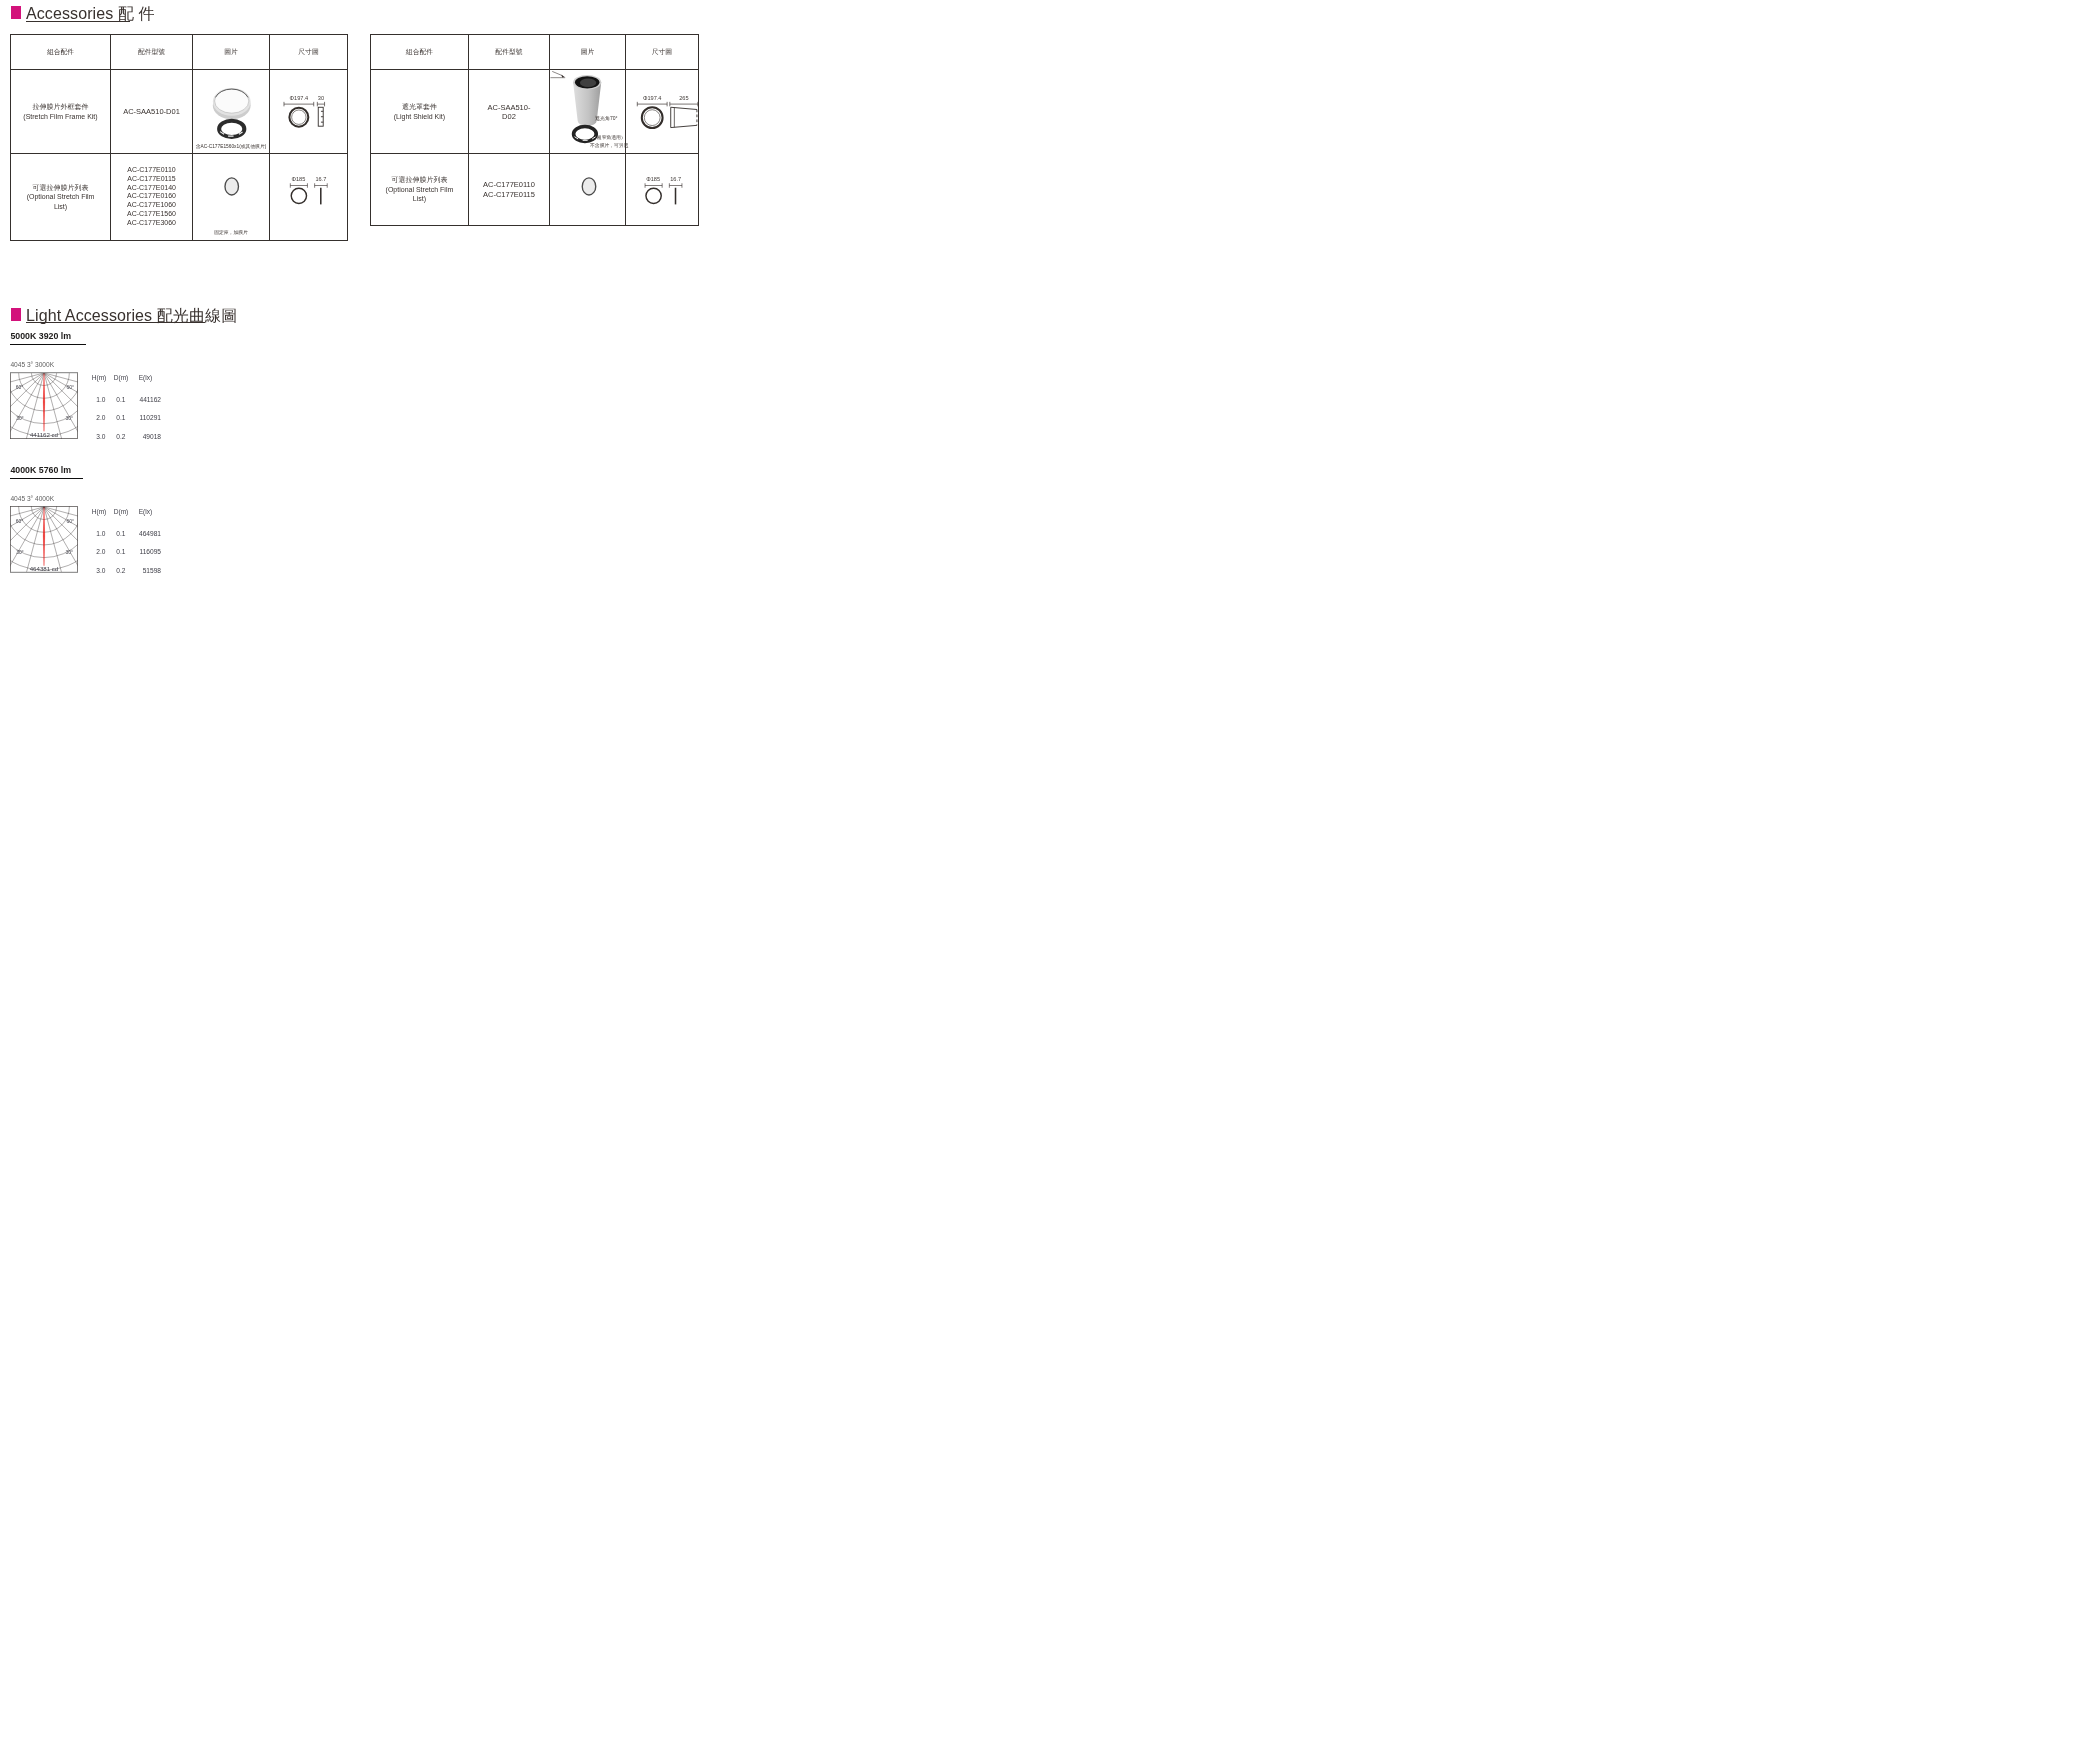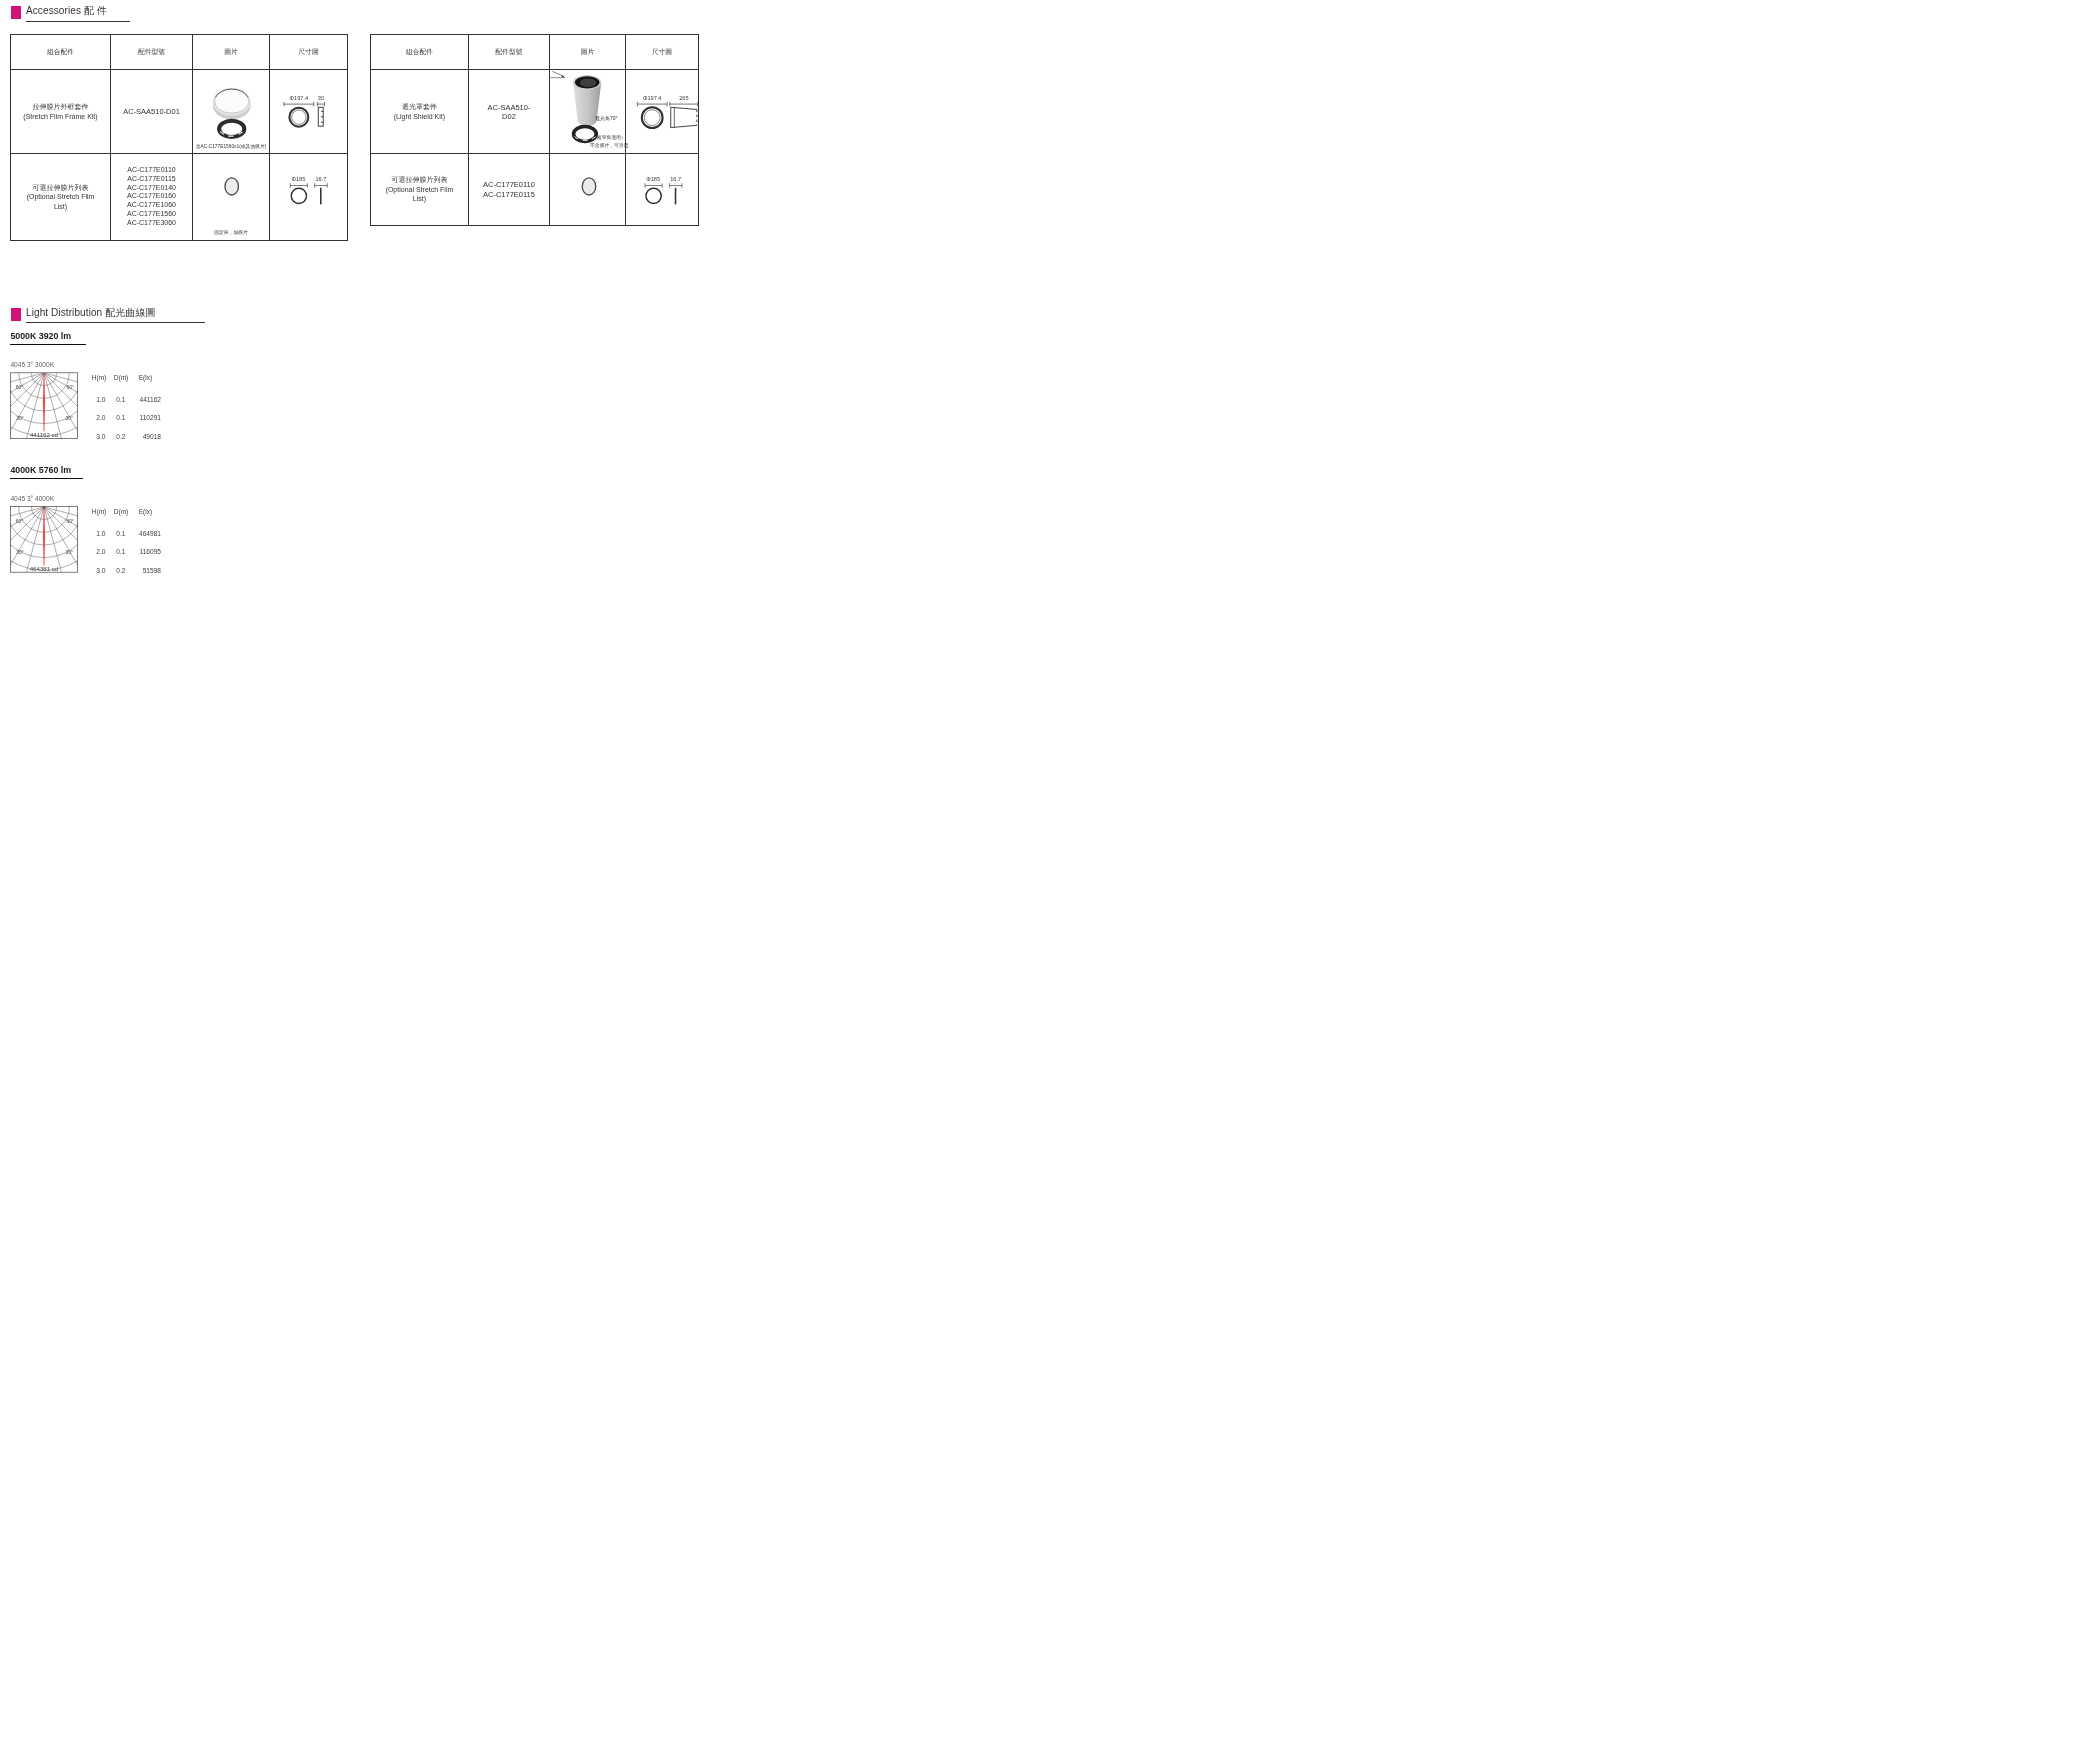--- a/index.html
+++ b/index.html
@@ -12,21 +12,21 @@
   }
   *{box-sizing:border-box;}
   html,body{margin:0;padding:0;}
   body{
     width:699px;height:583px;position:relative;background:#fff;
     font-family:"Liberation Sans","DejaVu Sans",sans-serif;color:var(--ink);
     overflow:hidden;
   }
   
   .sq{position:absolute;width:10.4px;height:13.6px;background:var(--accent);}
-  .sec-title{position:absolute;left:26px;font-size:10px;letter-spacing:0.1px;color:var(--ink);white-space:nowrap;}
+  .sec-title{position:absolute;left:26px;font-size:16px;letter-spacing:0.1px;color:var(--ink);white-space:nowrap;}
   .sec-underline{position:absolute;left:26px;height:1.4px;background:var(--ink);}
 
   
   .acc-wrap{position:absolute;top:34px;}
   table.acc{border-collapse:collapse;table-layout:fixed;}
   table.acc td,table.acc th{border:0.5px solid var(--line);padding:12px;text-align:center;vertical-align:middle;font-weight:400;color:var(--ink);}
   table.acc tr.hdr th{height:11.8px;font-size:6.8px;border-bottom:1.4px solid var(--line);}
   table.acc tr.r1 td{height:84px;}
   table.acc tr.r2 td{height:72px;border-bottom:1.4px solid var(--line);margin-top:43px;}
   .c-name{font-size:7px;line-height:9.5px;}
@@ -268,21 +268,21 @@
           </svg>
         </td>
       </tr>
     </tbody>
       </table>
   </div>
 </div>
 
 <div>
   <div class="sq" style="left:11px;top:308px;height:13px;"></div>
-  <div class="sec-title" style="top:306px;">Light Distribution 配光曲線圖</div>
+  <div class="sec-title" style="top:306px;">Light Accessories 配光曲線圖</div>
   <div class="sec-underline" style="top:322px;width:179px;"></div>
 
   <div>
     <div class="cct-title" style="top:331px;">5000K 3920 lm</div>
     <div class="cct-underline" style="top:344px;width:76px;"></div>
     <div class="chart-label" style="top:361px;">4045 3° 3000K</div>
 
     <svg class="polar" style="top:372px;" width="68" height="67" viewBox="0 0 150 148">
       <rect x="0" y="0" width="150" height="148" fill="#ffffff"></rect>
       <g class="grid" stroke="#3e3a38" stroke-width="0.9" fill="none">

